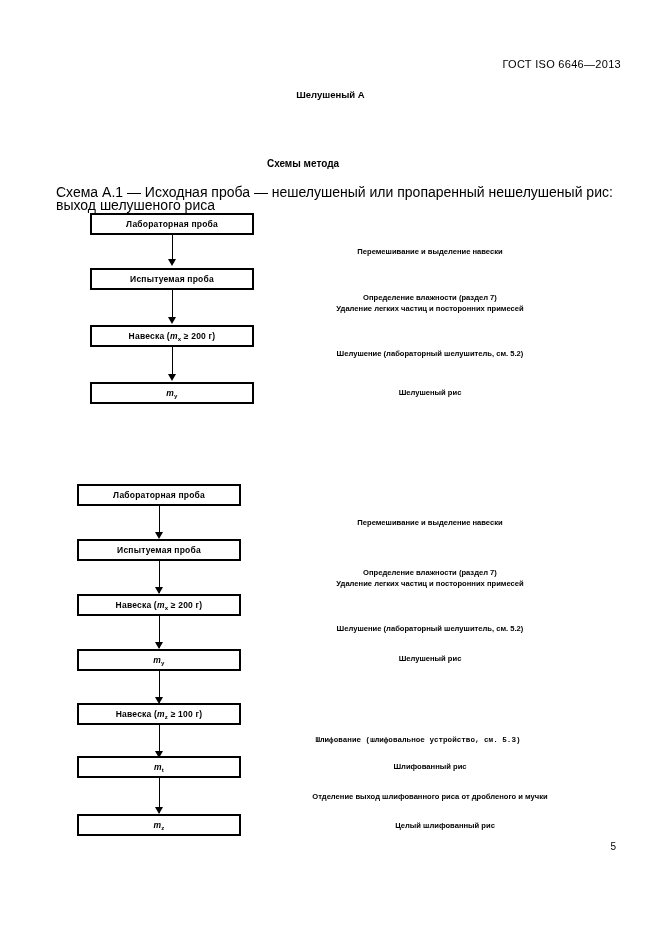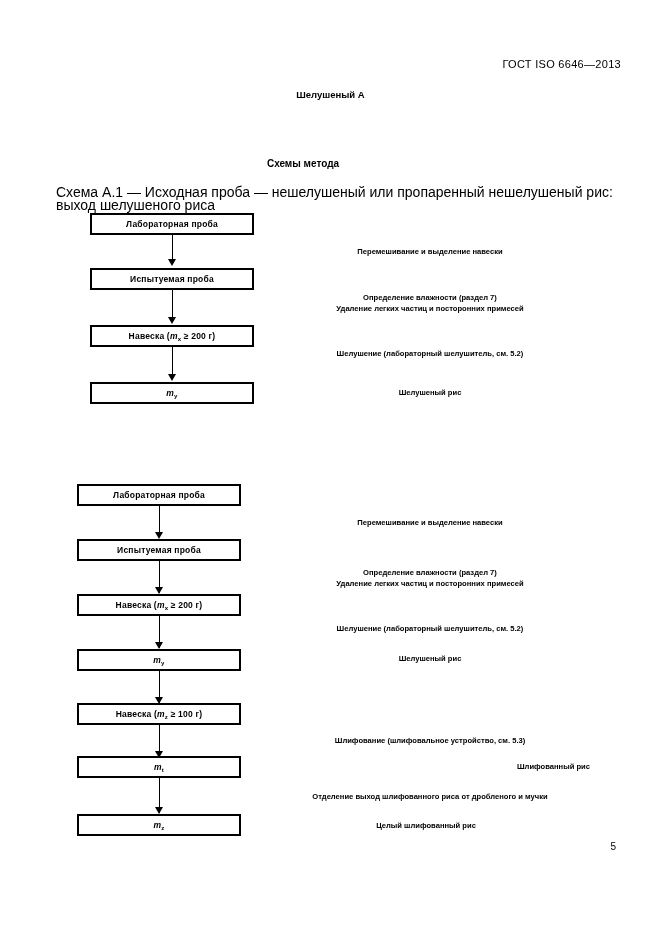--- a/index.html
+++ b/index.html
@@ -222,28 +222,28 @@
   <div class="note" style="left:260px; top:567px; width:340px;">
     <span>Определение влажности (раздел 7)</span>
     <span class="sub">Удаление легких частиц и посторонних примесей</span>
   </div>
   <div class="note" style="left:260px; top:623px; width:340px;">
     <span>Шелушение (лабораторный шелушитель, см. 5.2)</span>
   </div>
   <div class="note" style="left:270px; top:653px; width:320px;">
     <span>Шелушеный рис</span>
   </div>
-  <div class="note" style="left:260px; top:735px; width:340px;">
+  <div class="note" style="left:248px; top:735px; width:340px;font-family:Liberation Mono, monospace;">
     <span>Шлифование (шлифовальное устройство, см. 5.3)</span>
   </div>
-  <div class="note" style="left:270px; top:761px; width:320px;text-align:right;">
+  <div class="note" style="left:270px; top:761px; width:320px;">
     <span>Шлифованный рис</span>
   </div>
   <div class="note" style="left:250px; top:791px; width:360px;">
     <span>Отделение выход шлифованного риса от дробленого и мучки</span>
   </div>
-  <div class="note" style="left:261px; top:820px; width:330px;">
+  <div class="note" style="left:280px; top:820px; width:330px;">
     <span>Целый шлифованный рис</span>
   </div>
 
   <div class="page-number">5</div>
 
 </div>
 
 </body></html>

